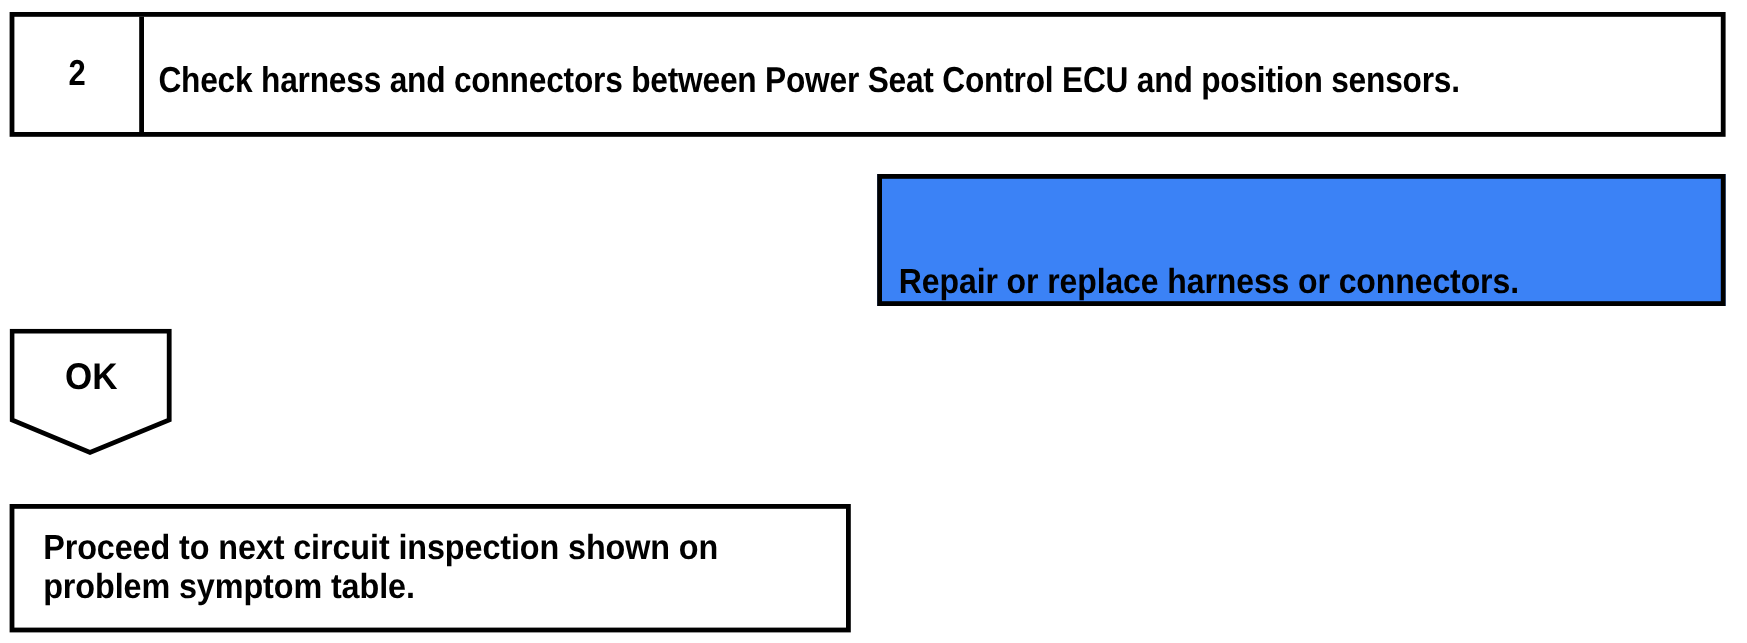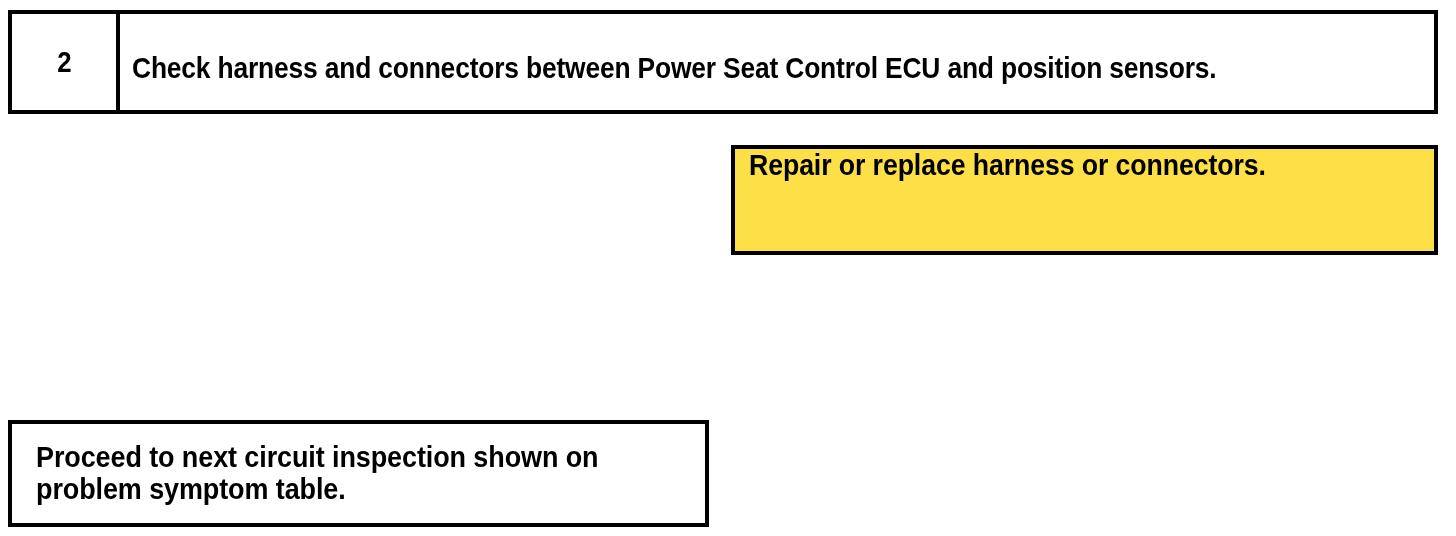--- a/index.html
+++ b/index.html
@@ -104,24 +104,24 @@
 
   
   .result-box {
     position: absolute;
     left: 731px;
     top: 145px;
     width: 707px;
     height: 110px;
     box-sizing: border-box;
     border: 4px solid #000;
-    background: #fde047;
-    display: flex;
-    align-items: flex-start;
-    padding: 0 12px 16px 14px;
+    background: #3b82f6;
+    display: flex;
+    align-items: flex-end;
+    padding: 0 12px 0 14px;
   }
   .result-text {
     font-size: 29px;
     font-weight: bold;
     line-height: 32px;
     letter-spacing: -0.1px;
     transform: scaleX(0.92);
     transform-origin: left center;
     width: 108%;
   }
@@ -193,18 +193,24 @@
     <div class="step-body-cell">
       <span class="step-text">Check harness and connectors between Power Seat Control ECU and position sensors.</span>
     </div>
   </div>
 
 
   <div class="result-box">
     <span class="result-text">Repair or replace harness or connectors.</span>
   </div>
 
+  <div class="ok-arrow">
+    <svg width="136" height="106" viewBox="0 0 136 106">
+      <polygon points="2,2 133,2 133,76 67,103 2,76" fill="#ffffff" stroke="#000000" stroke-width="4" stroke-linejoin="miter"></polygon>
+    </svg>
+    <span class="ok-label">OK</span>
+  </div>
 
   <div class="final-box">
     <span class="final-text">Proceed to next circuit inspection shown on problem symptom table.</span>
   </div>
 
 </div>
 
 </body></html>

